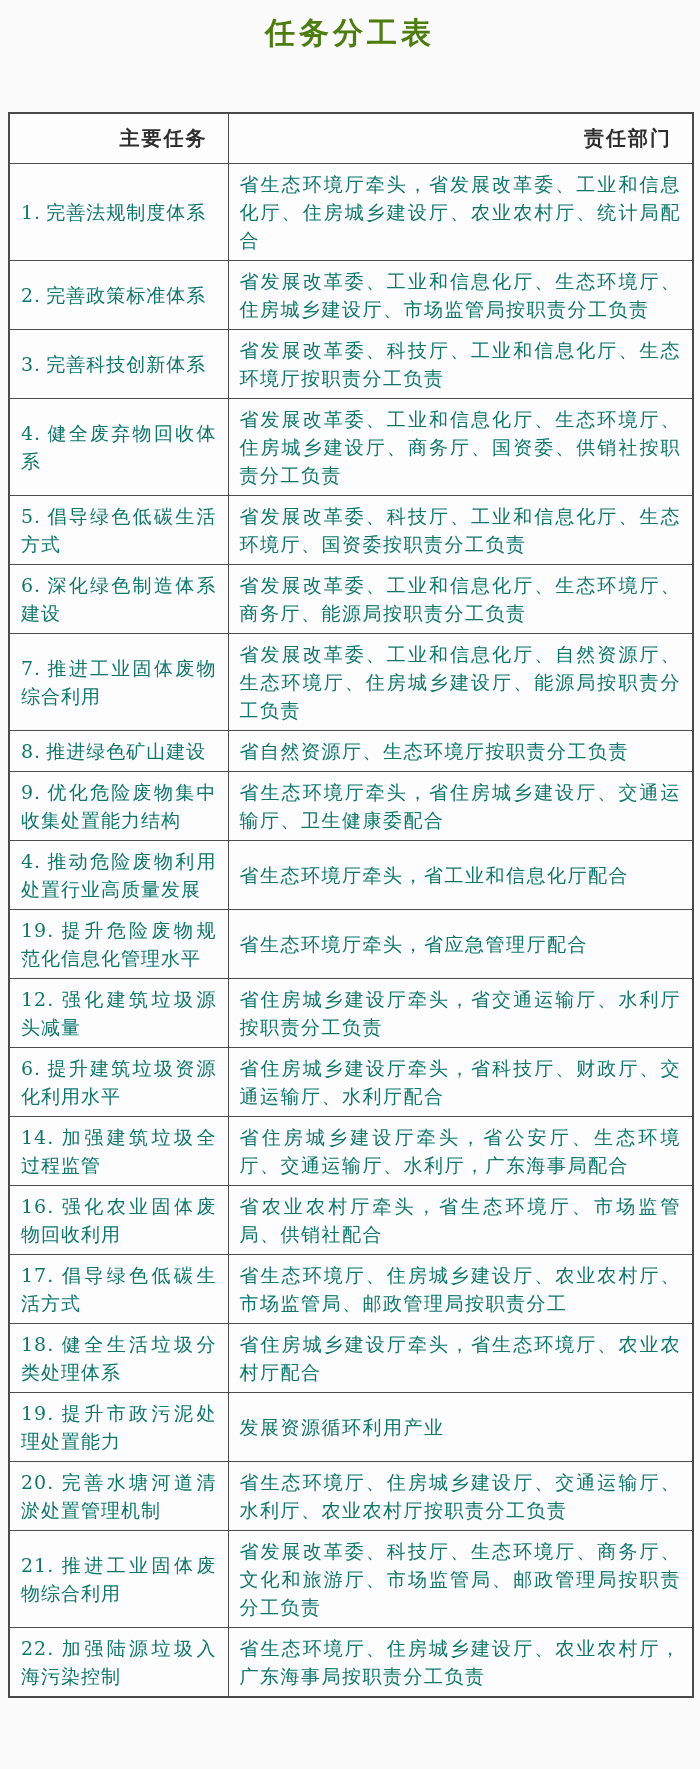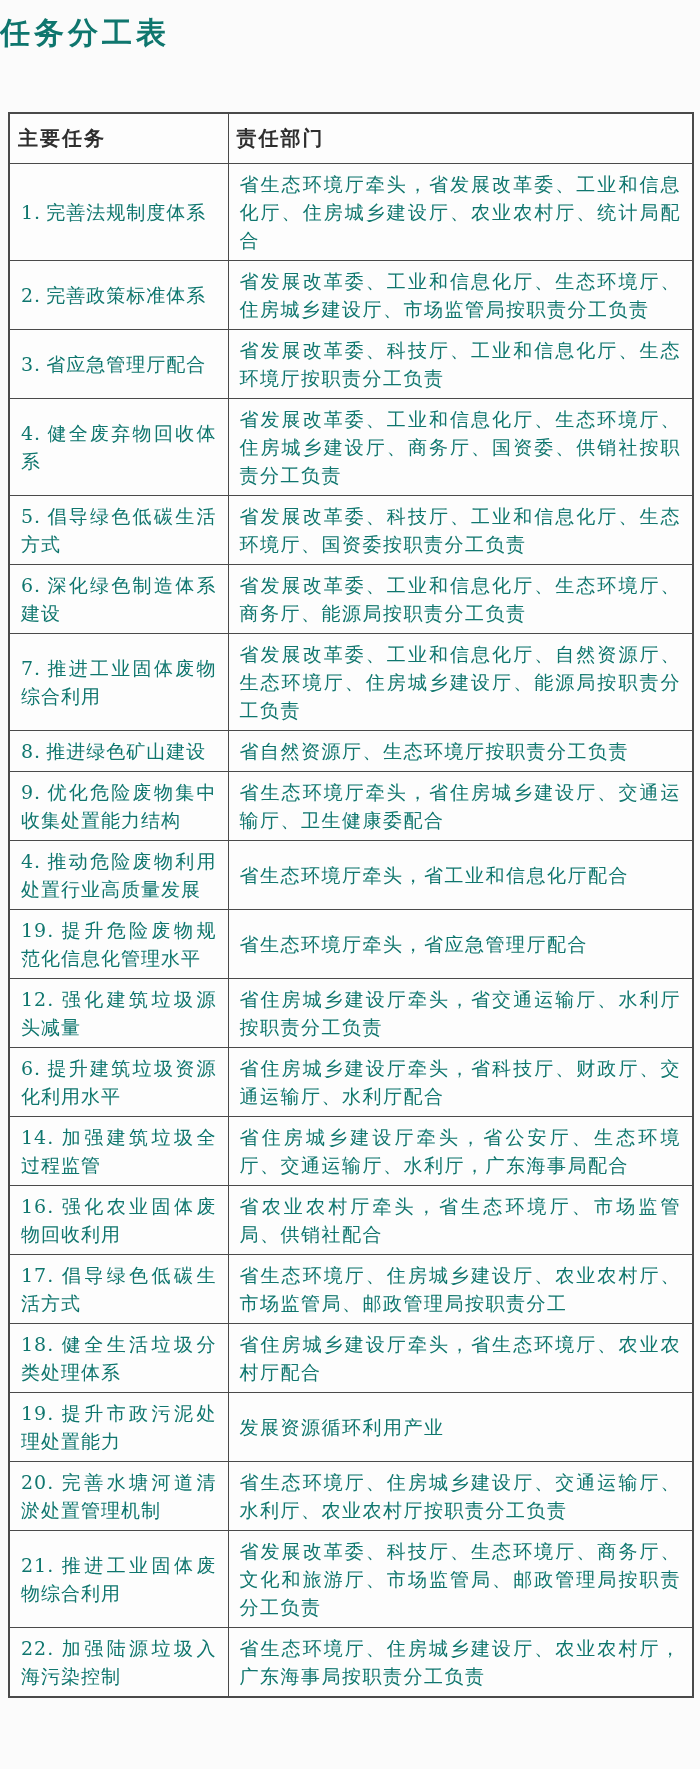--- a/index.html
+++ b/index.html
@@ -14,45 +14,46 @@
     -webkit-font-smoothing: antialiased;
   }
   .page {
     width: 700px;
     min-height: 1769px;
     box-sizing: border-box;
     padding-top: 14px;
   }
   .doc-title {
     margin: 0;
+    text-align: center;
     font-size: 30px;
     font-weight: bold;
     letter-spacing: 4px;
-    color: #0f766e;
+    color: #4d7c0f;
     line-height: 38px;
   }
   table.task-table {
     border-collapse: collapse;
     table-layout: fixed;
     width: 684px;
     margin: 60px 8px 0 8px;
     border: 2px solid #4a4a4a;
     background: #fdfdfd;
   }
   col.col-task { width: 219px; }
   col.col-dept { width: 465px; }
   th, td {
     border: 1px solid #4a4a4a;
   }
   th {
     font-size: 20px;
     font-weight: bold;
     color: #2e2e2e;
-    text-align: left;
-    padding: 11px 8px;
+    text-align: right;
+    padding: 11px 20px;
     letter-spacing: 2px;
   }
   td {
     font-size: 19px;
     line-height: 28px;
     padding: 6px 11px;
     vertical-align: middle;
     text-align: justify;
     letter-spacing: 1.5px;
     color: #0f766e;
@@ -85,21 +86,21 @@
     <tbody id="table-body">
         <tr>
           <td class="task-cell"><span class="task-number">1.</span><span>完善法规制度体系</span></td>
           <td class="dept-cell">省生态环境厅牵头，省发展改革委、工业和信息化厅、住房城乡建设厅、农业农村厅、统计局配合</td>
         </tr>
         <tr>
           <td class="task-cell"><span class="task-number">2.</span><span>完善政策标准体系</span></td>
           <td class="dept-cell">省发展改革委、工业和信息化厅、生态环境厅、住房城乡建设厅、市场监管局按职责分工负责</td>
         </tr>
         <tr>
-          <td class="task-cell"><span class="task-number">3.</span><span>省应急管理厅配合</span></td>
+          <td class="task-cell"><span class="task-number">3.</span><span>完善科技创新体系</span></td>
           <td class="dept-cell">省发展改革委、科技厅、工业和信息化厅、生态环境厅按职责分工负责</td>
         </tr>
         <tr>
           <td class="task-cell"><span class="task-number">4.</span><span>健全废弃物回收体系</span></td>
           <td class="dept-cell">省发展改革委、工业和信息化厅、生态环境厅、住房城乡建设厅、商务厅、国资委、供销社按职责分工负责</td>
         </tr>
         <tr>
           <td class="task-cell"><span class="task-number">5.</span><span>倡导绿色低碳生活方式</span></td>
           <td class="dept-cell">省发展改革委、科技厅、工业和信息化厅、生态环境厅、国资委按职责分工负责</td>
         </tr>

